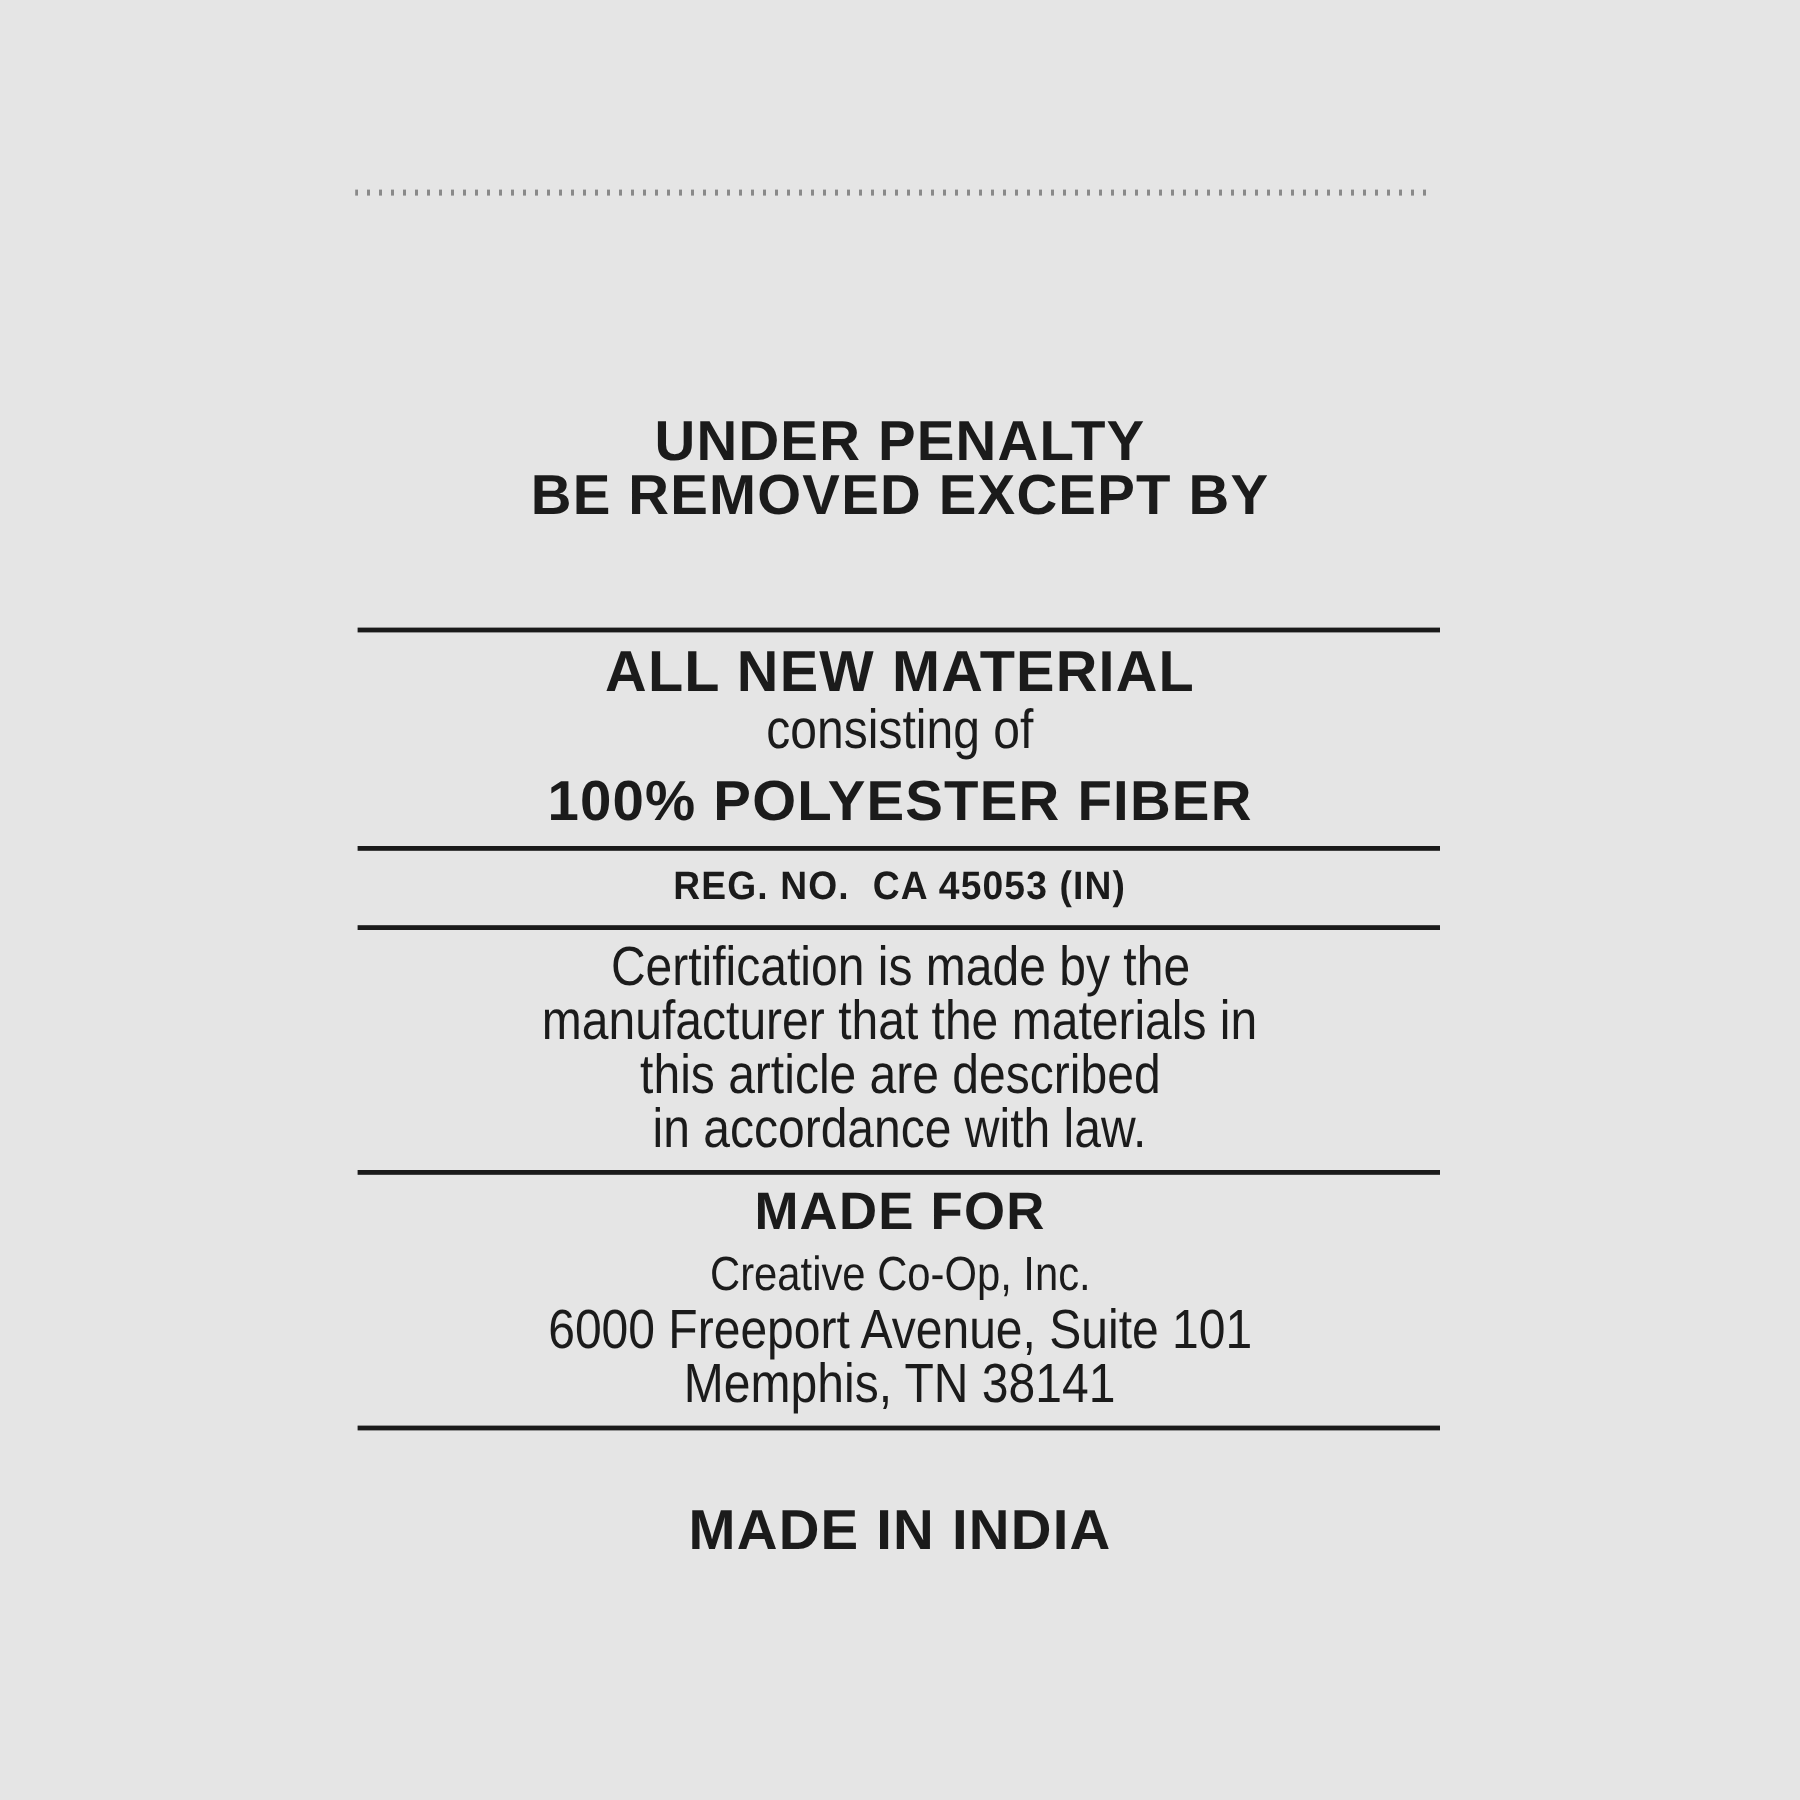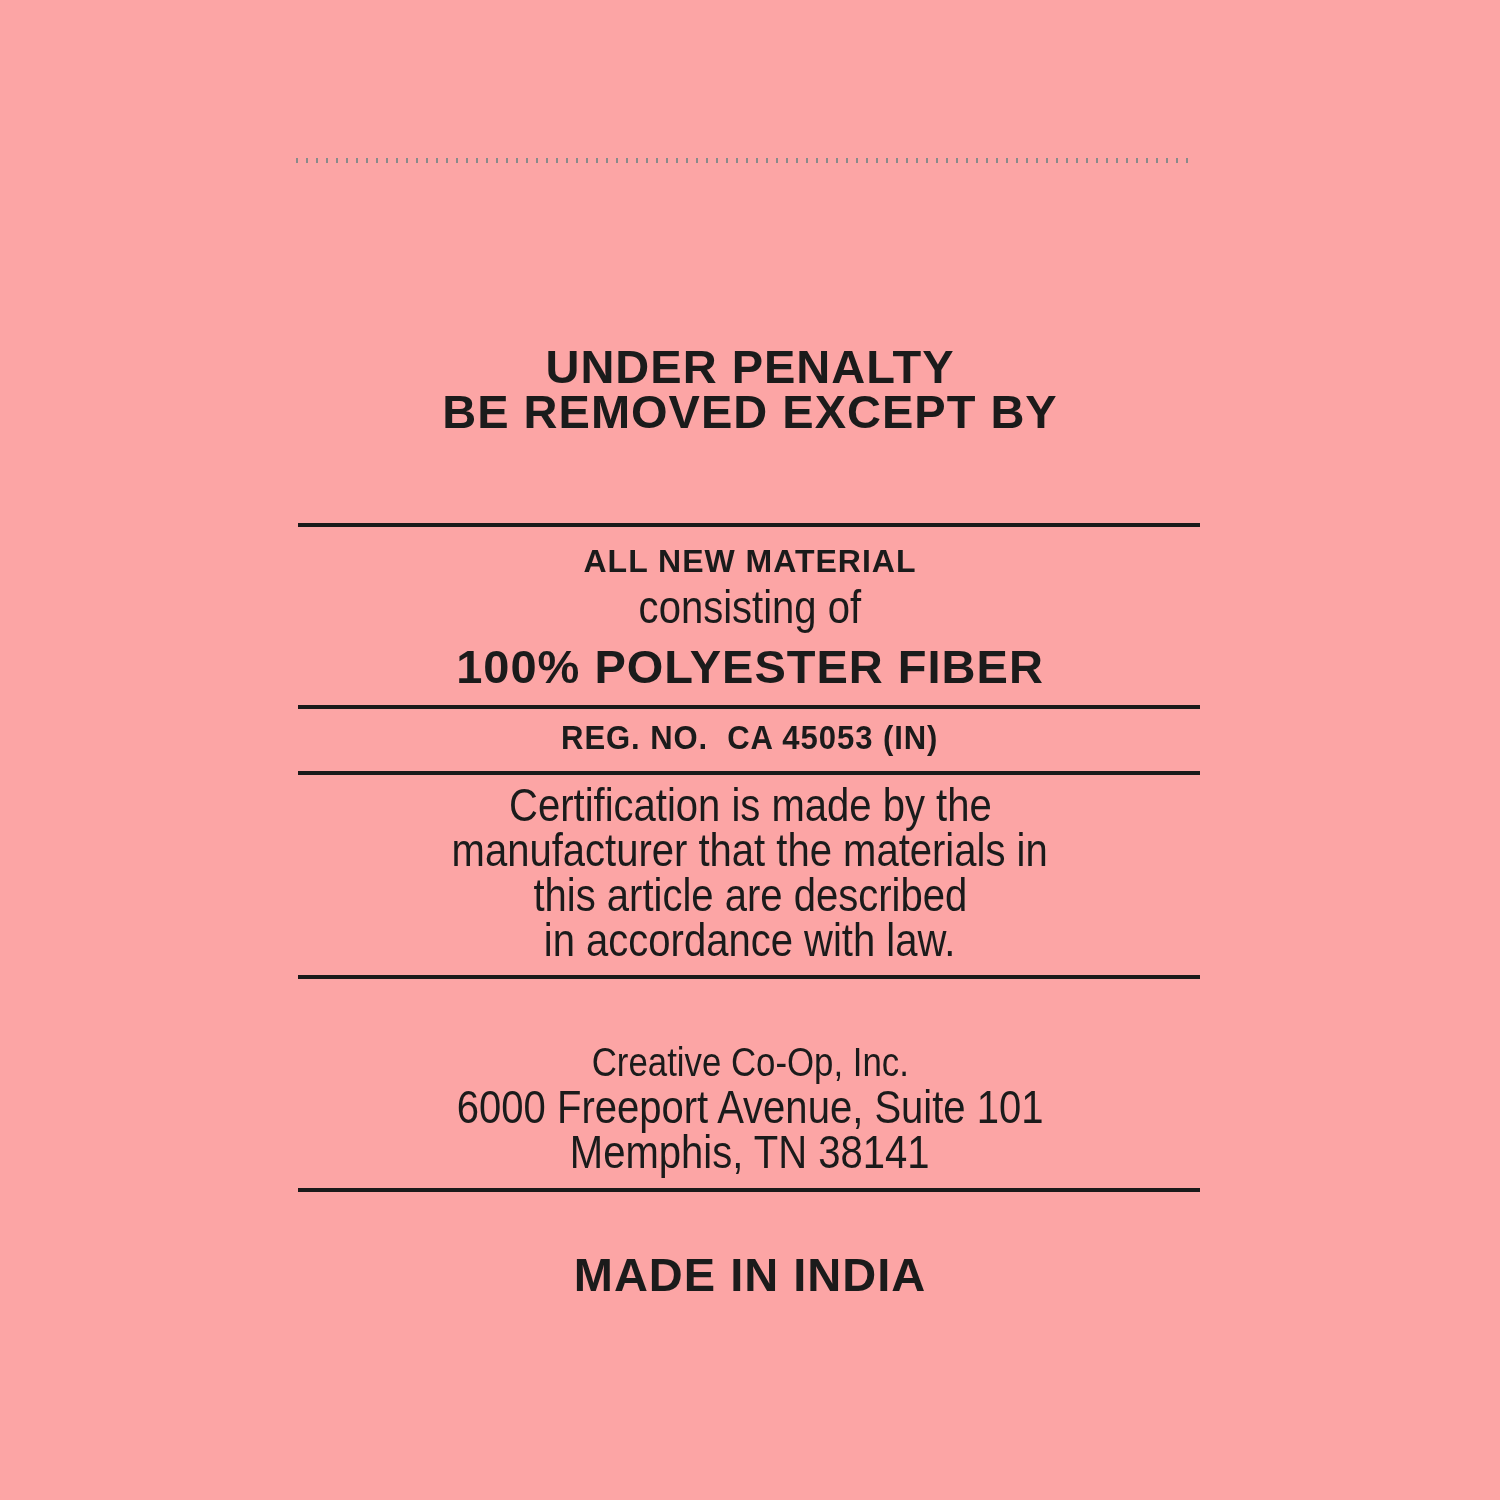--- a/index.html
+++ b/index.html
@@ -4,21 +4,21 @@
 <style>
   html, body {
     margin: 0;
     padding: 0;
     background: #ffffff;
   }
   #page {
     position: relative;
     width: 1500px;
     height: 1500px;
-    background: #fca5a5;
+    background: #e5e5e5;
     overflow: hidden;
     font-family: "Liberation Sans", "DejaVu Sans", sans-serif;
     color: #1b1b1b;
   }
   .abs { position: absolute; }
   .txtcol {
     left: 300px;
     width: 900px;
     text-align: center;
   }
@@ -57,21 +57,21 @@
     width: 898px;
     height: 5px;
     background: repeating-linear-gradient(to right, #8a8a8a 0px, #8a8a8a 2px, transparent 2px, transparent 10px);
   }
   #penalty-notice {
     top: 344px;
     font-size: 47px;
     line-height: 45px;
   }
   #rule-1 { top: 523px; }
-  #all-new-material { top: 537px; font-size: 32px; line-height: 48px; }
+  #all-new-material { top: 537px; font-size: 48px; line-height: 48px; }
   #consisting-of    { top: 584px; font-size: 46px; line-height: 46px; }
   #fiber-content    { top: 643px; font-size: 47px; line-height: 47px; }
   #rule-2 { top: 705px; }
   #reg-no { top: 714px; font-size: 33px; line-height: 48px; }
   #rule-3 { top: 771px; }
   #certification { top: 783px; font-size: 46px; line-height: 45px; }
   #rule-4 { top: 975px; }
   #made-for-heading { top: 987px; font-size: 44px; line-height: 46px; }
   #company-name { top: 1040px; font-size: 40px; line-height: 45px; }
   #address-line1 { top: 1085px; font-size: 46px; line-height: 45px; }
@@ -115,20 +115,21 @@
 
   <div id="certification" class="abs txtcol">
     <div><span class="sq">Certification is made by the</span></div>
     <div><span class="sq">manufacturer that the materials in</span></div>
     <div><span class="sq">this article are described</span></div>
     <div><span class="sq">in accordance with law.</span></div>
   </div>
 
   <div id="rule-4" class="abs rule"></div>
 
+  <div id="made-for-heading" class="abs txtcol bold">MADE FOR</div>
 
   <div id="company-name" class="abs txtcol"><span class="sq">Creative Co-Op, Inc.</span></div>
 
   <div id="address-line1" class="abs txtcol"><span class="sq">6000 Freeport Avenue, Suite 101</span></div>
 
   <div id="address-line2" class="abs txtcol"><span class="sq">Memphis, TN 38141</span></div>
 
   <div id="rule-5" class="abs rule"></div>
 
 

